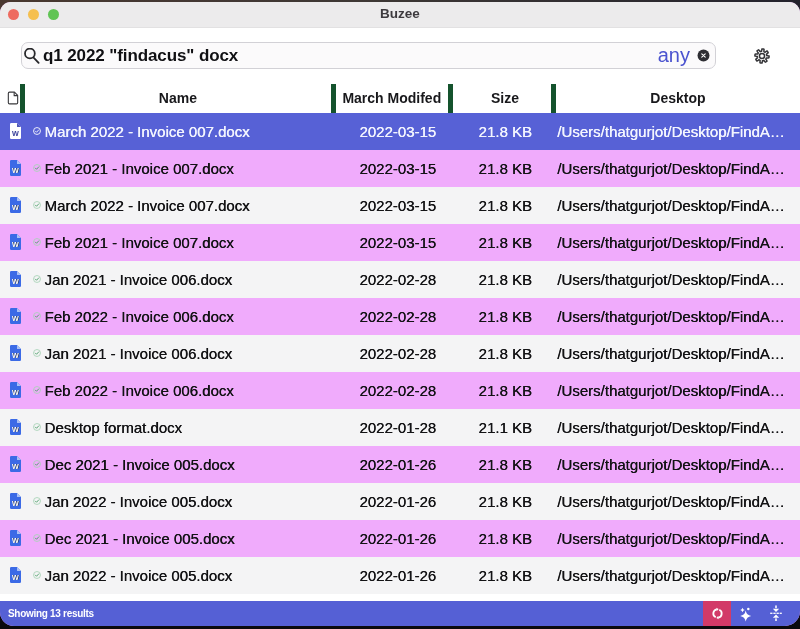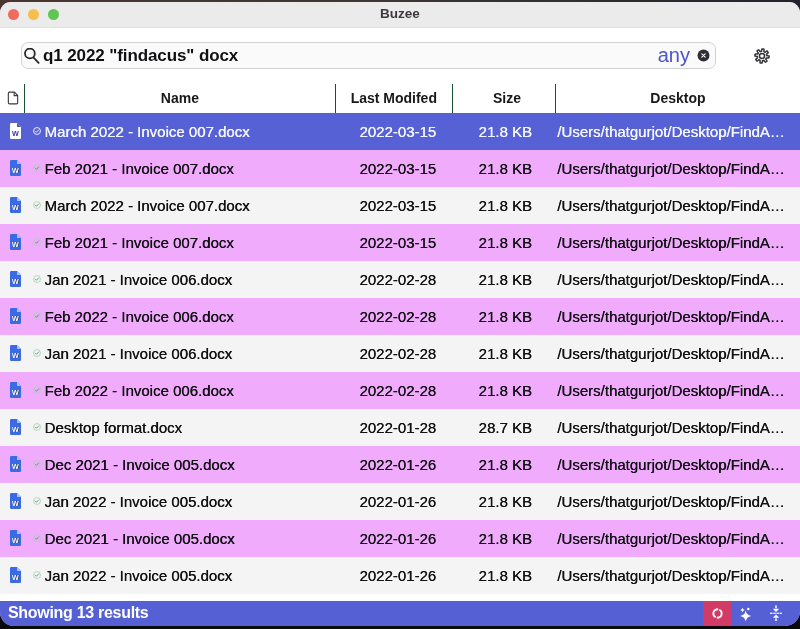--- a/index.html
+++ b/index.html
@@ -41,40 +41,40 @@
   .searchbox .q {
     margin-left:3px; font-size:17px; font-weight:600; color:#101013;
     flex:1 1 auto; white-space:nowrap; letter-spacing:-0.1px;
   }
   .searchbox .any { font-size:20px; color:#4b53cf; font-weight:500; margin-right:6.5px; }
   .gear { position:absolute; left:754px; top:46.5px; }
   .thead { height:28.5px; display:flex; flex:0 0 auto; background:#fff; position:relative; }
   .thead .c {
     display:flex; align-items:center; justify-content:center;
     font-size:14px; font-weight:700; color:#18181b;
-    border-right:1px solid #14532d; height:100%;
+    border-right:5px solid #14532d; height:100%;
   }
   .thead .c0 { width:25.5px; justify-content:flex-start; padding-left:5px; }
   .thead .c1 { width:312.5px; }
   .thead .c2 { width:118.5px; }
   .thead .c3 { width:97.5px;margin-left:6px; }
   .thead .c4 { width:246px; border-right:none; }
   .row { height:37px; position:relative; font-size:15px; color:#131315; flex:0 0 auto; text-shadow:0.3px 0 0 currentColor; }
   .row.odd { background:#f4f4f5; }
   .row.sel { background:#5761d6; color:#f2f4fe; }
   .row .wicon { position:absolute; left:10px; top:10.5px; }
   .row .chk { position:absolute; left:32.5px; top:14.5px; }
   .row .nm { position:absolute; left:44.5px; top:0; height:100%; display:flex; align-items:center; white-space:nowrap; }
   .row .dt { position:absolute; left:338.5px; width:118.5px; top:0; height:100%; display:flex; align-items:center; justify-content:center; }
   .row .sz { position:absolute; left:456.5px; width:97.5px; top:0; height:100%; display:flex; align-items:center; justify-content:center; }
   .row .loc { position:absolute; left:554px; width:234px; top:0; height:100%; display:flex; align-items:center; justify-content:center; white-space:nowrap; }
   .gap { height:7px; background:#fff; flex:0 0 auto; }
   .statusbar {
     height:25px; background:#5560d5; color:#fff; display:flex; align-items:center;
-    font-size:16px; font-weight:600; flex:0 0 auto; position:relative;
+    font-size:10px; font-weight:600; flex:0 0 auto; position:relative;
   }
   .statusbar .label { margin-left:8px; letter-spacing:-0.3px; }
   .sbtn { position:absolute; top:0; height:25px; display:flex; align-items:center; justify-content:center; }
   .sbtn.refresh { left:703px; width:28px; background:#d23a68; }
   .sbtn.spark { left:731px; width:30px; }
   .sbtn.coll { left:761px; width:30px; }
 </style>
 </head>
 <body>
 <div class="win">
@@ -103,21 +103,21 @@
       <circle cx="8" cy="8" r="2.55"></circle>
     </svg>
   <div class="thead">
     <div class="c c0">
         <svg style="margin-left:0.5px" width="14" height="16" viewBox="0 0 24 24" fill="none" stroke="#38383b" stroke-width="1.9" stroke-linejoin="round">
           <path d="M14.5 2H6a2 2 0 0 0-2 2v16a2 2 0 0 0 2 2h12a2 2 0 0 0 2-2V7.5L14.5 2z"></path>
           <path d="M14 2v6h6"></path>
         </svg>
       </div>
     <div class="c c1">Name</div>
-    <div class="c c2">Last Modifed</div>
+    <div class="c c2">March Modifed</div>
     <div class="c c3">Size</div>
     <div class="c c4">Desktop</div>
   </div>
   <div class="row sel">
       <svg class="wicon" width="11" height="16" viewBox="0 0 11 16">
         <path d="M1.2 0 H7 L11 4 V14.8 A1.2 1.2 0 0 1 9.8 16 H1.2 A1.2 1.2 0 0 1 0 14.8 V1.2 A1.2 1.2 0 0 1 1.2 0 Z" fill="#ffffff"></path>
         <path d="M7 0 L11 4 H7 Z" fill="#4f57b8"></path>
         <text x="5.5" y="12.6" font-family="Liberation Sans, sans-serif" font-size="7.2" font-weight="bold" fill="#393f97" text-anchor="middle">W</text>
       </svg>
       <svg class="chk" width="8" height="8" viewBox="0 0 12 12" fill="none">
@@ -239,21 +239,21 @@
         <path d="M1.2 0 H7 L11 4 V14.8 A1.2 1.2 0 0 1 9.8 16 H1.2 A1.2 1.2 0 0 1 0 14.8 V1.2 A1.2 1.2 0 0 1 1.2 0 Z" fill="#3b6ae6"></path>
         <path d="M7 0 L11 4 H7 Z" fill="#a9c0f5"></path>
         <text x="5.5" y="12.6" font-family="Liberation Sans, sans-serif" font-size="7.2" font-weight="bold" fill="#ffffff" text-anchor="middle">W</text>
       </svg>
       <svg class="chk" width="8" height="8" viewBox="0 0 12 12" fill="none">
         <circle cx="6" cy="6" r="5.2" stroke="#a8d3b7" stroke-width="1.3"></circle>
         <path d="M3.6 6.2 L5.3 7.9 L8.5 4.4" stroke="#449a63" stroke-width="1.3" stroke-linecap="round" stroke-linejoin="round"></path>
       </svg>
       <div class="nm">Desktop format.docx</div>
       <div class="dt">2022-01-28</div>
-      <div class="sz">28.7 KB</div>
+      <div class="sz">21.1 KB</div>
       <div class="loc">/Users/thatgurjot/Desktop/FindA…</div>
     </div>
   <div class="row">
       <svg class="wicon" width="11" height="16" viewBox="0 0 11 16">
         <path d="M1.2 0 H7 L11 4 V14.8 A1.2 1.2 0 0 1 9.8 16 H1.2 A1.2 1.2 0 0 1 0 14.8 V1.2 A1.2 1.2 0 0 1 1.2 0 Z" fill="#3b6ae6"></path>
         <path d="M7 0 L11 4 H7 Z" fill="#a9c0f5"></path>
         <text x="5.5" y="12.6" font-family="Liberation Sans, sans-serif" font-size="7.2" font-weight="bold" fill="#ffffff" text-anchor="middle">W</text>
       </svg>
       <svg class="chk" width="8" height="8" viewBox="0 0 12 12" fill="none">
         <circle cx="6" cy="6" r="5.2" stroke="#a8d3b7" stroke-width="1.3"></circle>

